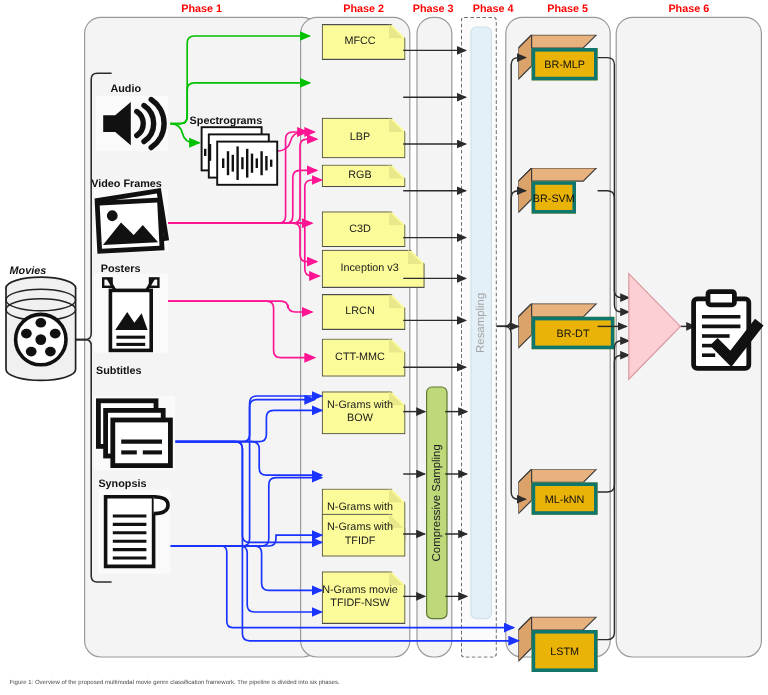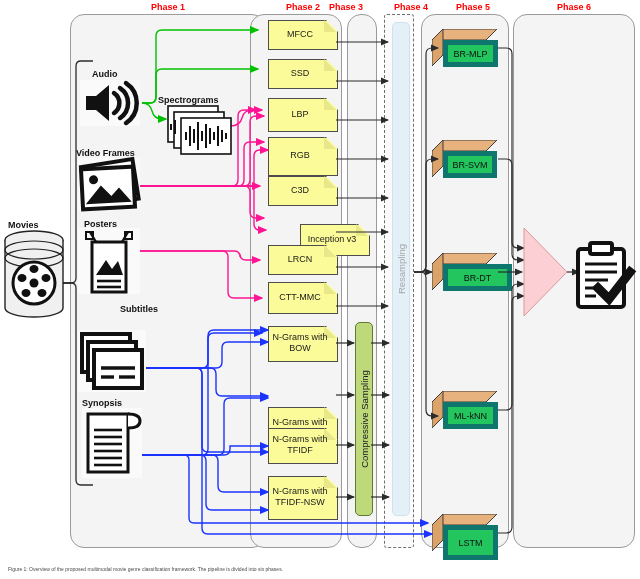--- a/index.html
+++ b/index.html
@@ -25,21 +25,21 @@
              clip-path:polygon(0 0, 100% 100%, 0 100%);
              border-left:0;}
   .doc .lbl{position:absolute;left:0;top:0;width:100%;height:100%;
             display:flex;align-items:center;justify-content:center;
             text-align:center;font-size:9px;color:#1a1a1a;line-height:11px;
             padding-right:4px;box-sizing:border-box;}
 
   
   .cube{position:absolute;}
   .cube .face{position:absolute;left:11px;top:11px;right:0;bottom:0;
-              background:#22c55e;border:5px solid #0f766e;box-sizing:border-box;
+              background:#eab308;border:3px solid #0f766e;box-sizing:border-box;
               display:flex;align-items:center;justify-content:center;
               font-size:9px;color:#111;white-space:nowrap;}
 
   .greenbar{position:absolute;background:#bdd97a;border:1px solid #5f7a33;border-radius:5px;}
   .greenbar span{position:absolute;left:50%;top:50%;transform:translate(-50%,-50%) rotate(-90deg);
      white-space:nowrap;font-size:9.5px;color:#202020;}
   .bluebar{position:absolute;background:#e3f0f7;border:1px solid #cfe2ec;border-radius:5px;}
   .bluebar span{position:absolute;left:50%;top:50%;transform:translate(-50%,-50%) rotate(-90deg);
      white-space:nowrap;font-size:9.5px;color:#a6a6a6;}
 
@@ -51,40 +51,40 @@
   .caption{position:absolute;left:8px;top:566px;width:624px;font-size:5px;color:#4a4a4a;
            text-align:justify;line-height:7px;overflow:hidden;height:11px;}
 </style>
 </head>
 <body>
 
 <div id="root">
 
   <div class="phase-label" style="left:108px;top:2px;width:120px;">Phase 1</div>
   <div class="phase-label" style="left:243px;top:2px;width:120px;">Phase 2</div>
-  <div class="phase-label" style="left:321px;top:2px;width:50px;">Phase 3</div>
+  <div class="phase-label" style="left:336px;top:2px;width:50px;">Phase 3</div>
   <div class="phase-label" style="left:383px;top:2px;width:56px;">Phase 4</div>
   <div class="phase-label" style="left:425px;top:2px;width:96px;">Phase 5</div>
   <div class="phase-label" style="left:510px;top:2px;width:128px;">Phase 6</div>
 
   <div class="container" style="left:70px;top:14px;width:196px;height:534px;"></div>
   <div class="container" style="left:250px;top:14px;width:92px;height:534px;"></div>
   <div class="container" style="left:347px;top:14px;width:30px;height:534px;"></div>
   <div class="container dashed" style="left:384px;top:14px;width:30px;height:534px;"></div>
   <div class="container" style="left:421px;top:14px;width:88px;height:534px;"></div>
   <div class="container" style="left:513px;top:14px;width:122px;height:534px;"></div>
 
   <div class="greenbar" style="left:355px;top:322px;width:16px;height:192px;">
     <span>Compressive Sampling</span>
   </div>
   <div class="bluebar" style="left:392px;top:22px;width:16px;height:492px;">
     <span>Resampling</span>
   </div>
 
-  <div class="srclabel" style="left:8px;top:220px;">Movies</div>
+  <div class="srclabel" style="left:8px;top:220px;font-style:italic;">Movies</div>
   <svg class="overlay" style="z-index:2;">
     <g>
       <ellipse cx="34" cy="240" rx="29" ry="9" fill="#f0f0f0" stroke="#222" stroke-width="1.4"></ellipse>
       <rect x="5" y="240" width="58" height="68" fill="#f0f0f0" stroke="none"></rect>
       <path d="M5,240 L5,308 A29,9 0 0 0 63,308 L63,240" fill="#f0f0f0" stroke="#222" stroke-width="1.4"></path>
       <ellipse cx="34" cy="250" rx="29" ry="9" fill="none" stroke="#222" stroke-width="1.2"></ellipse>
       <ellipse cx="34" cy="258" rx="29" ry="9" fill="none" stroke="#222" stroke-width="1.2"></ellipse>
       <circle cx="34" cy="283" r="21" fill="#fff" stroke="#111" stroke-width="3"></circle>
       <circle cx="34" cy="283" r="4.5" fill="#111"></circle>
       <g fill="#111">
@@ -94,21 +94,21 @@
         <ellipse cx="26" cy="293" rx="4.5" ry="4"></ellipse>
         <ellipse cx="22" cy="278" rx="4.5" ry="4"></ellipse>
       </g>
     </g>
   </svg>
 
   <div class="srclabel" style="left:92px;top:69px;">Audio</div>
   <div class="srclabel" style="left:158px;top:95px;">Spectrograms</div>
   <div class="srclabel" style="left:76px;top:148px;">Video Frames</div>
   <div class="srclabel" style="left:84px;top:219px;">Posters</div>
-  <div class="srclabel" style="left:80px;top:304px;margin-left:40px;">Subtitles</div>
+  <div class="srclabel" style="left:80px;top:304px;">Subtitles</div>
   <div class="srclabel" style="left:82px;top:398px;">Synopsis</div>
 
   <svg class="overlay" style="z-index:2;">
 
     <g>
       <rect x="80" y="80" width="60" height="46" fill="#fafafa"></rect>
       <path d="M86,96 L96,96 L109,85 L109,121 L96,110 L86,110 Z" fill="#111"></path>
       <path d="M114,93 a12,12 0 0 1 0,20" fill="none" stroke="#111" stroke-width="4.5" stroke-linecap="round"></path>
       <path d="M120,88 a18,18 0 0 1 0,30" fill="none" stroke="#111" stroke-width="4.5" stroke-linecap="round"></path>
       <path d="M126,83 a24,24 0 0 1 0,40" fill="none" stroke="#111" stroke-width="4.5" stroke-linecap="round"></path>
@@ -184,41 +184,36 @@
         <line x1="94" y1="465" x2="122" y2="465"></line>
       </g>
     </g>
   </svg>
 
   <div class="doc" style="left:268px;top:20px;width:68px;height:28px;">
     <div class="body"></div>
       <div class="fold"></div>
     <div class="lbl">MFCC</div>
   </div>
-  <div class="doc" style="left:268px;top:59px;width:68px;height:28px;">
-    <div class="body"></div>
-      <div class="fold"></div>
-    <div class="lbl">SSD</div>
-  </div>
   <div class="doc" style="left:268px;top:98px;width:68px;height:32px;">
     <div class="body"></div>
       <div class="fold"></div>
     <div class="lbl">LBP</div>
   </div>
-  <div class="doc" style="left:268px;top:137px;width:68px;height:37px;">
+  <div class="doc" style="left:268px;top:137px;width:68px;height:17px;">
     <div class="body"></div>
       <div class="fold"></div>
     <div class="lbl">RGB</div>
   </div>
   <div class="doc" style="left:268px;top:176px;width:68px;height:28px;">
     <div class="body"></div>
       <div class="fold"></div>
     <div class="lbl">C3D</div>
   </div>
-  <div class="doc" style="left:268px;top:224px;width:68px;height:30px;margin-left:32px;">
+  <div class="doc" style="left:268px;top:208px;width:84px;height:30px;">
     <div class="body"></div>
       <div class="fold"></div>
     <div class="lbl">Inception v3</div>
   </div>
   <div class="doc" style="left:268px;top:245px;width:68px;height:28px;">
     <div class="body"></div>
       <div class="fold"></div>
     <div class="lbl">LRCN</div>
   </div>
   <div class="doc" style="left:268px;top:282px;width:68px;height:30px;">
@@ -237,31 +232,31 @@
     <div class="lbl">N-Grams with BOW-NSW</div>
   </div>
   <div class="doc" style="left:268px;top:428px;width:68px;height:34px;">
     <div class="body"></div>
       <div class="fold"></div>
     <div class="lbl">N-Grams with TFIDF</div>
   </div>
   <div class="doc" style="left:268px;top:476px;width:68px;height:42px;">
     <div class="body"></div>
       <div class="fold"></div>
-    <div class="lbl">N-Grams with TFIDF-NSW</div>
+    <div class="lbl">N-Grams movie TFIDF-NSW</div>
   </div>
 
   <div class="cube" style="left:432px;top:29px;width:66px;height:38px;">
     <svg width="66" height="38" style="position:absolute;left:0;top:0;">
       <polygon points="0,11 11,0 65,0 54,11" fill="#e8b27e" stroke="#3d3d3d" stroke-width="1"></polygon>
       <polygon points="0,11 0,37 11,26 11,0" fill="#dba269" stroke="#3d3d3d" stroke-width="1"></polygon>
     </svg>
     <div class="face">BR-MLP</div>
   </div>
-  <div class="cube" style="left:432px;top:140px;width:65px;height:38px;">
+  <div class="cube" style="left:432px;top:140px;width:48px;height:38px;">
     <svg width="66" height="38" style="position:absolute;left:0;top:0;">
       <polygon points="0,11 11,0 65,0 54,11" fill="#e8b27e" stroke="#3d3d3d" stroke-width="1"></polygon>
       <polygon points="0,11 0,37 11,26 11,0" fill="#dba269" stroke="#3d3d3d" stroke-width="1"></polygon>
     </svg>
     <div class="face">BR-SVM</div>
   </div>
   <div class="cube" style="left:432px;top:253px;width:66px;height:38px;padding-left:14px;">
     <svg width="66" height="38" style="position:absolute;left:0;top:0;">
       <polygon points="0,11 11,0 65,0 54,11" fill="#e8b27e" stroke="#3d3d3d" stroke-width="1"></polygon>
       <polygon points="0,11 0,37 11,26 11,0" fill="#dba269" stroke="#3d3d3d" stroke-width="1"></polygon>

